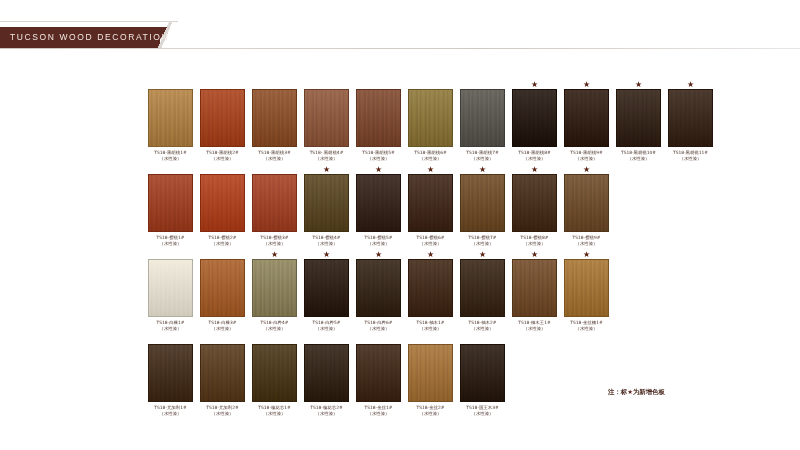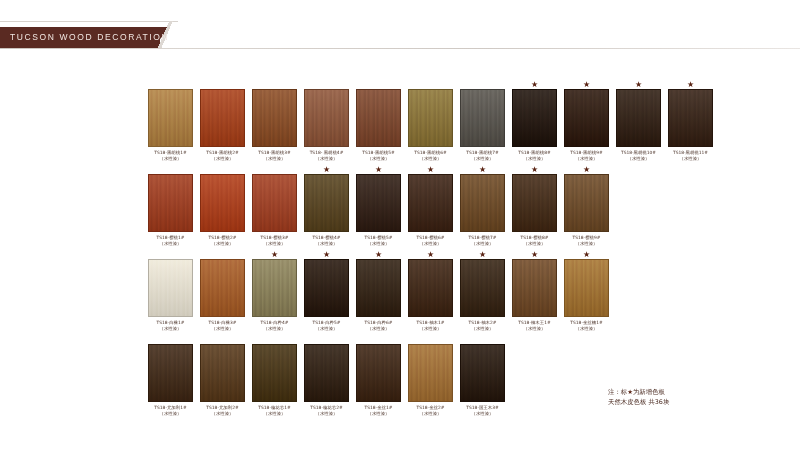--- a/index.html
+++ b/index.html
@@ -78,20 +78,21 @@
     font-size:4.4px;line-height:6px;color:#4a3228;
     font-family:"DejaVu Sans","Liberation Sans",sans-serif;
     white-space:nowrap;
   }
   .lbl .l2{display:block;}
 
   
   .note{
     position:absolute;left:608px;top:388px;width:185px;
     text-align:left;
+    font-weight:bold;
   }
   .note .nline{
     font-size:6.4px;line-height:9.5px;color:#4a2a20;
     font-family:"DejaVu Sans","Liberation Sans",sans-serif;
     white-space:nowrap;
   }
   .note .nline .starmark{color:#5a2414;}
   .logo{
     position:absolute;left:608px;top:410px;
     display:flex;align-items:center;gap:3px;
@@ -322,17 +323,16 @@
           <div class="sw" style="background: rgb(36, 21, 10);"></div>
           <div class="lbl"><span>TS18-国王木3#</span><span class="l2">（水性漆）</span></div>
         </div>
       </div>
     </div>
 
   <div class="note">
     <div class="nline">
       <span>注：标</span><span class="starmark">★</span><span>为新增色板</span>
     </div>
-    <div class="nline">天然木皮色板 共36块</div>
   </div>
 
 
 </div>
 
 </body></html>

